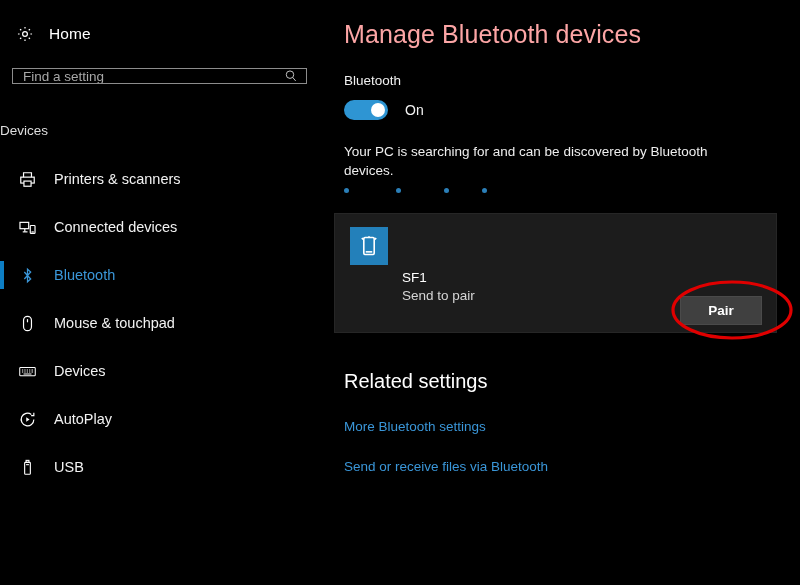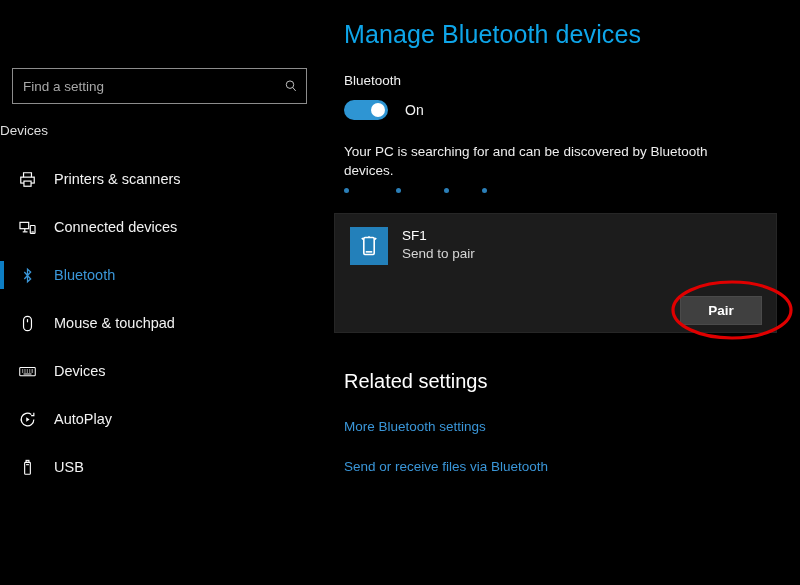--- a/index.html
+++ b/index.html
@@ -43,21 +43,21 @@
   .home-label {
     margin-left: 15px;
     font-size: 15.5px;
     color: #ffffff;
     letter-spacing: .1px;
   }
 
   .search-box {
     position: absolute;
     left: 12px; top: 68px;
-    width: 295px; height: 36px;
+    width: 295px; height: 16px;
     border: 1px solid #8c8c8c;
     background: #000000;
     box-sizing: border-box;
     display: flex;
     align-items: center;
   }
   .search-input {
     flex: 1;
     background: transparent;
     border: 0;
@@ -122,21 +122,21 @@
   .main {
     position: absolute;
     left: 320px; top: 0;
     width: 480px; height: 585px;
   }
   .page-title {
     position: absolute;
     left: 24px; top: 20px;
     font-size: 25px;
     font-weight: 400;
-    color: #0ea5e9;
+    color: #fca5a5;
     letter-spacing: .1px;
   }
   .bt-label {
     position: absolute;
     left: 24px; top: 73px;
     font-size: 13.5px;
     color: #f0f0f0;
   }
   .toggle-row {
     position: absolute;
@@ -205,20 +205,21 @@
     width: 38px; height: 38px;
     background: #2380ba;
     display: flex; align-items: center; justify-content: center;
     flex: 0 0 38px;
   }
   .device-text { margin-left: 14px; }
   .device-name {
     font-size: 13.5px;
     color: #ffffff;
     line-height: 17px;
+    margin-top: 42px;
   }
   .device-status {
     font-size: 13.5px;
     color: #d6d6d6;
     line-height: 19px;
   }
   .pair-button {
     position: absolute;
     left: 345px; top: 82px;
     width: 82px; height: 29px;
@@ -258,20 +259,29 @@
   .related-link.l0 { top: 419px; }
   .related-link.l1 { top: 459px; }
 </style>
 </head>
 <body>
 
 <div class="app">
 
   <div class="sidebar">
 
+    <div class="home-row">
+      <span class="home-icon">
+        <svg viewBox="0 0 24 24" width="18" height="18" fill="none" stroke="#ffffff" stroke-width="1.6">
+          <circle cx="12" cy="12" r="3.2"></circle>
+          <path d="M12 2.6v2.2M12 19.2v2.2M21.4 12h-2.2M4.8 12H2.6M18.6 5.4l-1.6 1.6M7 17l-1.6 1.6M18.6 18.6 17 17M7 7 5.4 5.4"></path>
+        </svg>
+      </span>
+      <span class="home-label">Home</span>
+    </div>
 
     <div class="search-box">
       <input class="search-input" type="text" value="" placeholder="Find a setting" style="">
       <button class="search-icon-btn">
         <svg viewBox="0 0 24 24" width="16" height="16" fill="none" stroke="#c2c2c2" stroke-width="1.5">
           <circle cx="10.5" cy="10" r="5.6"></circle>
           <path d="M14.6 14.2 19 19.4"></path>
         </svg>
       </button>
     </div>

